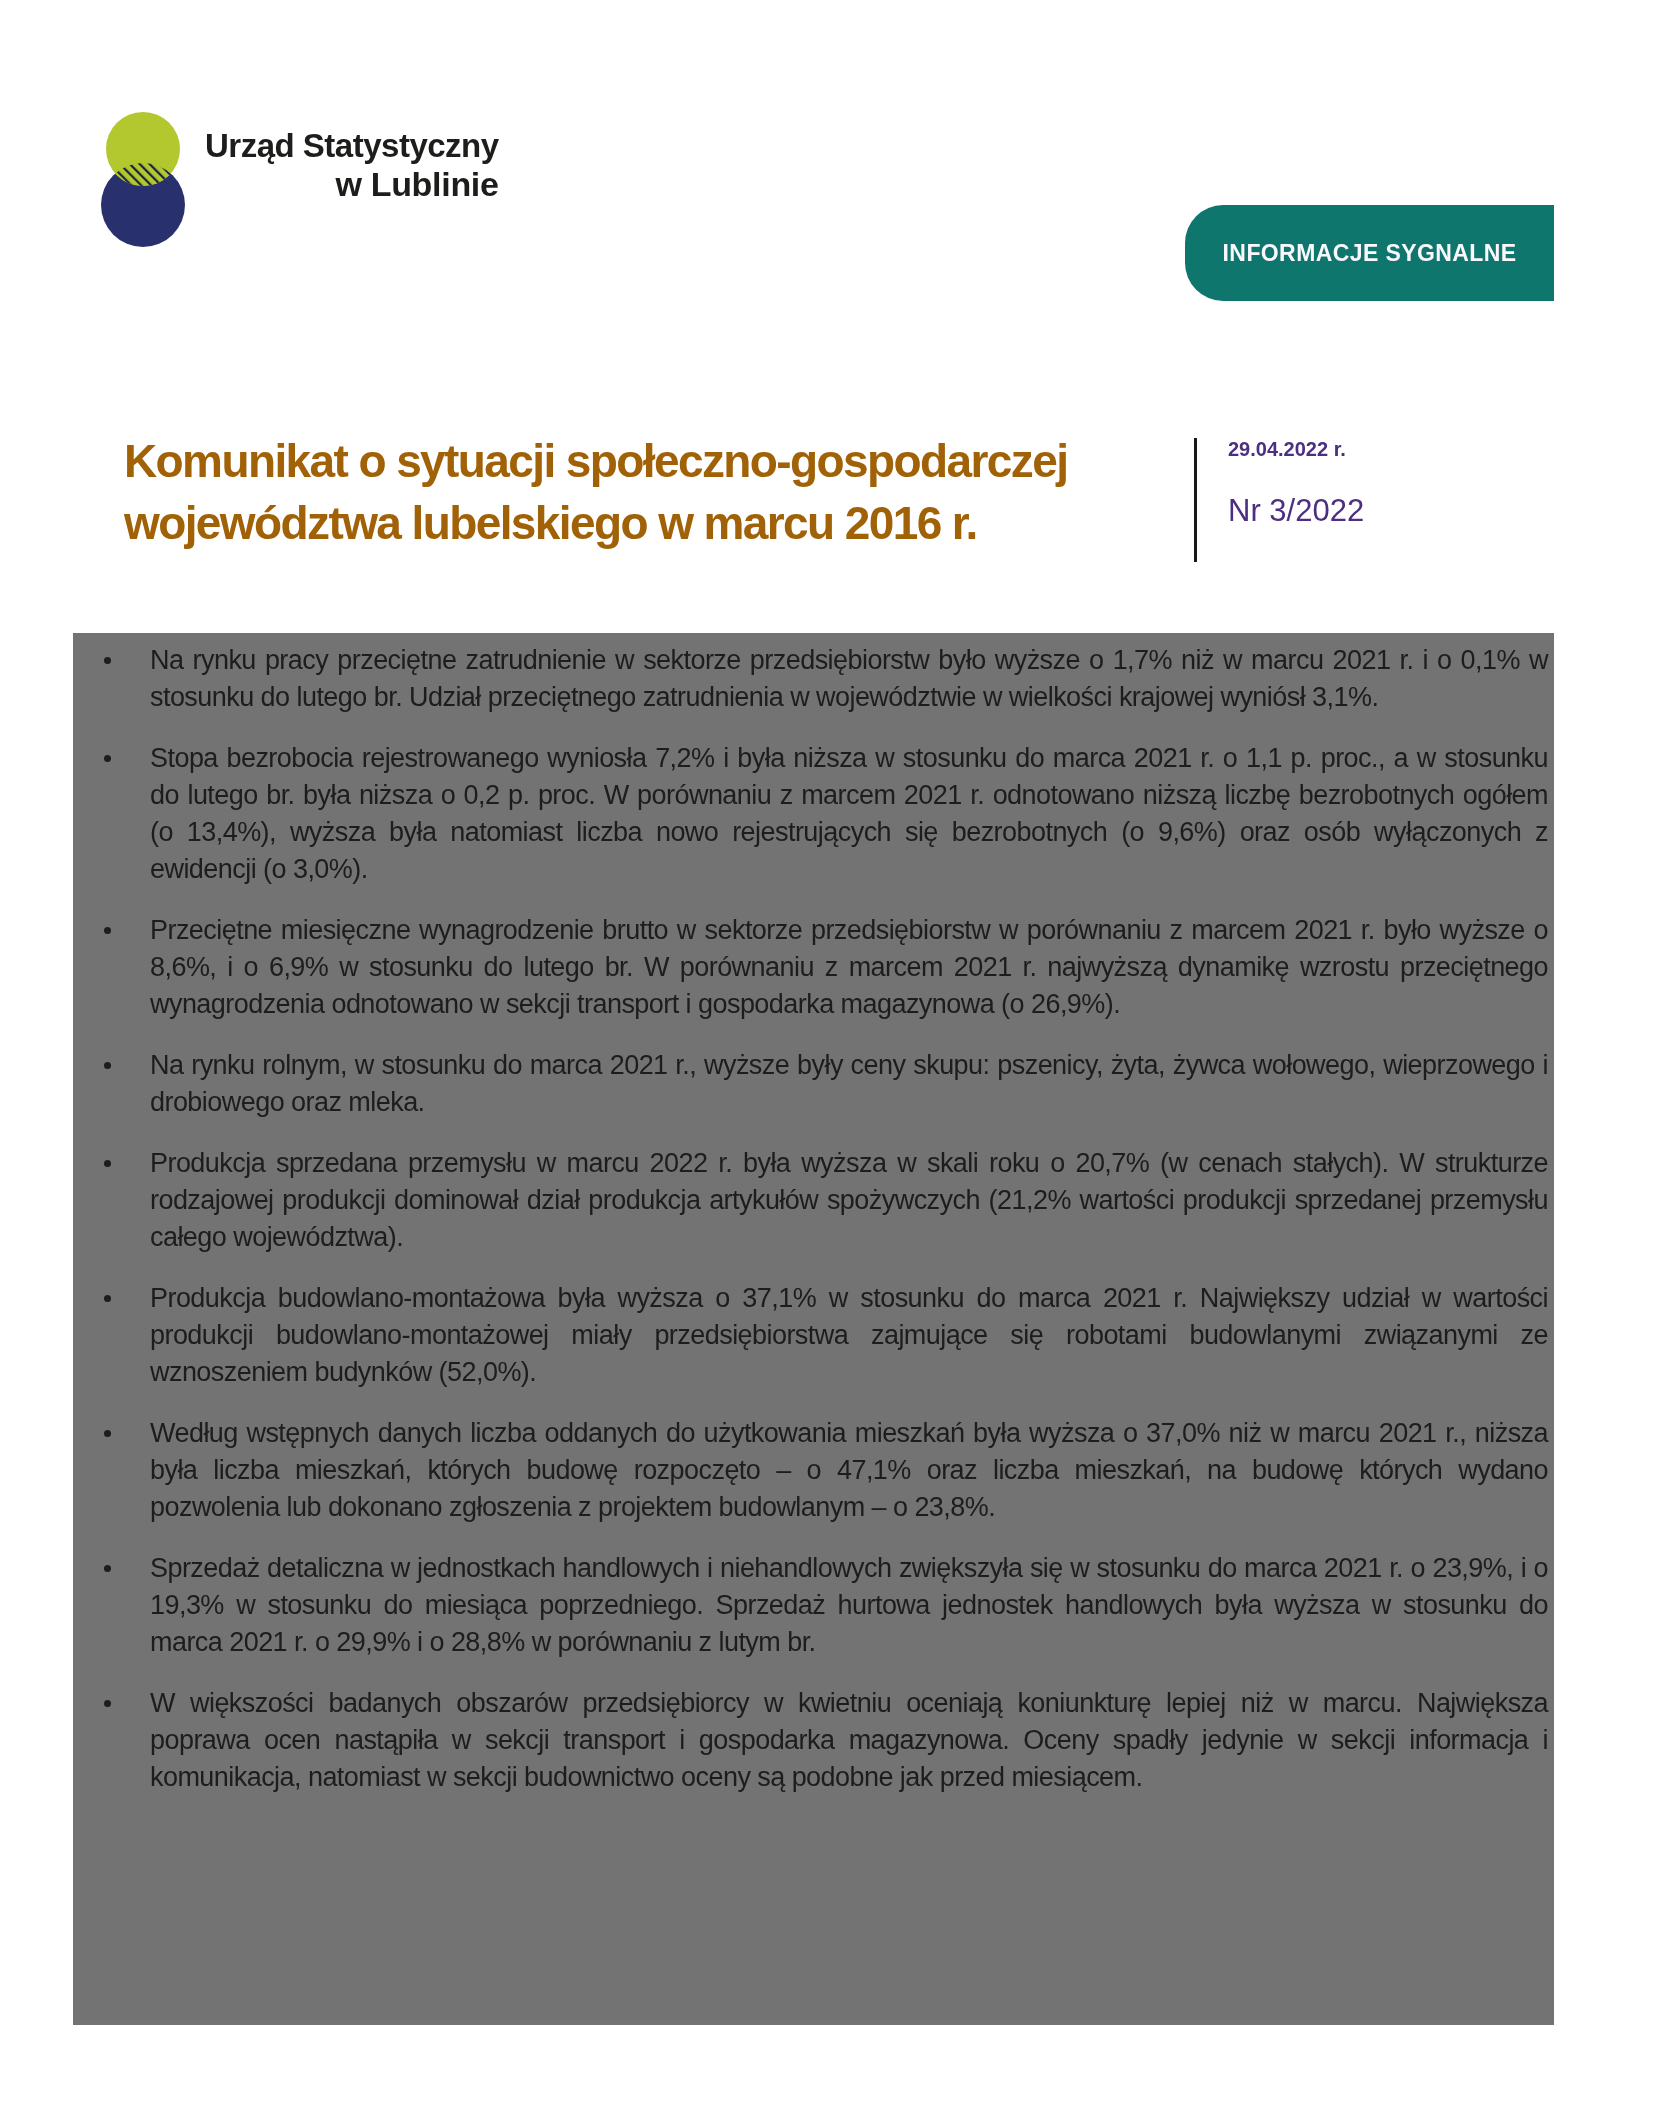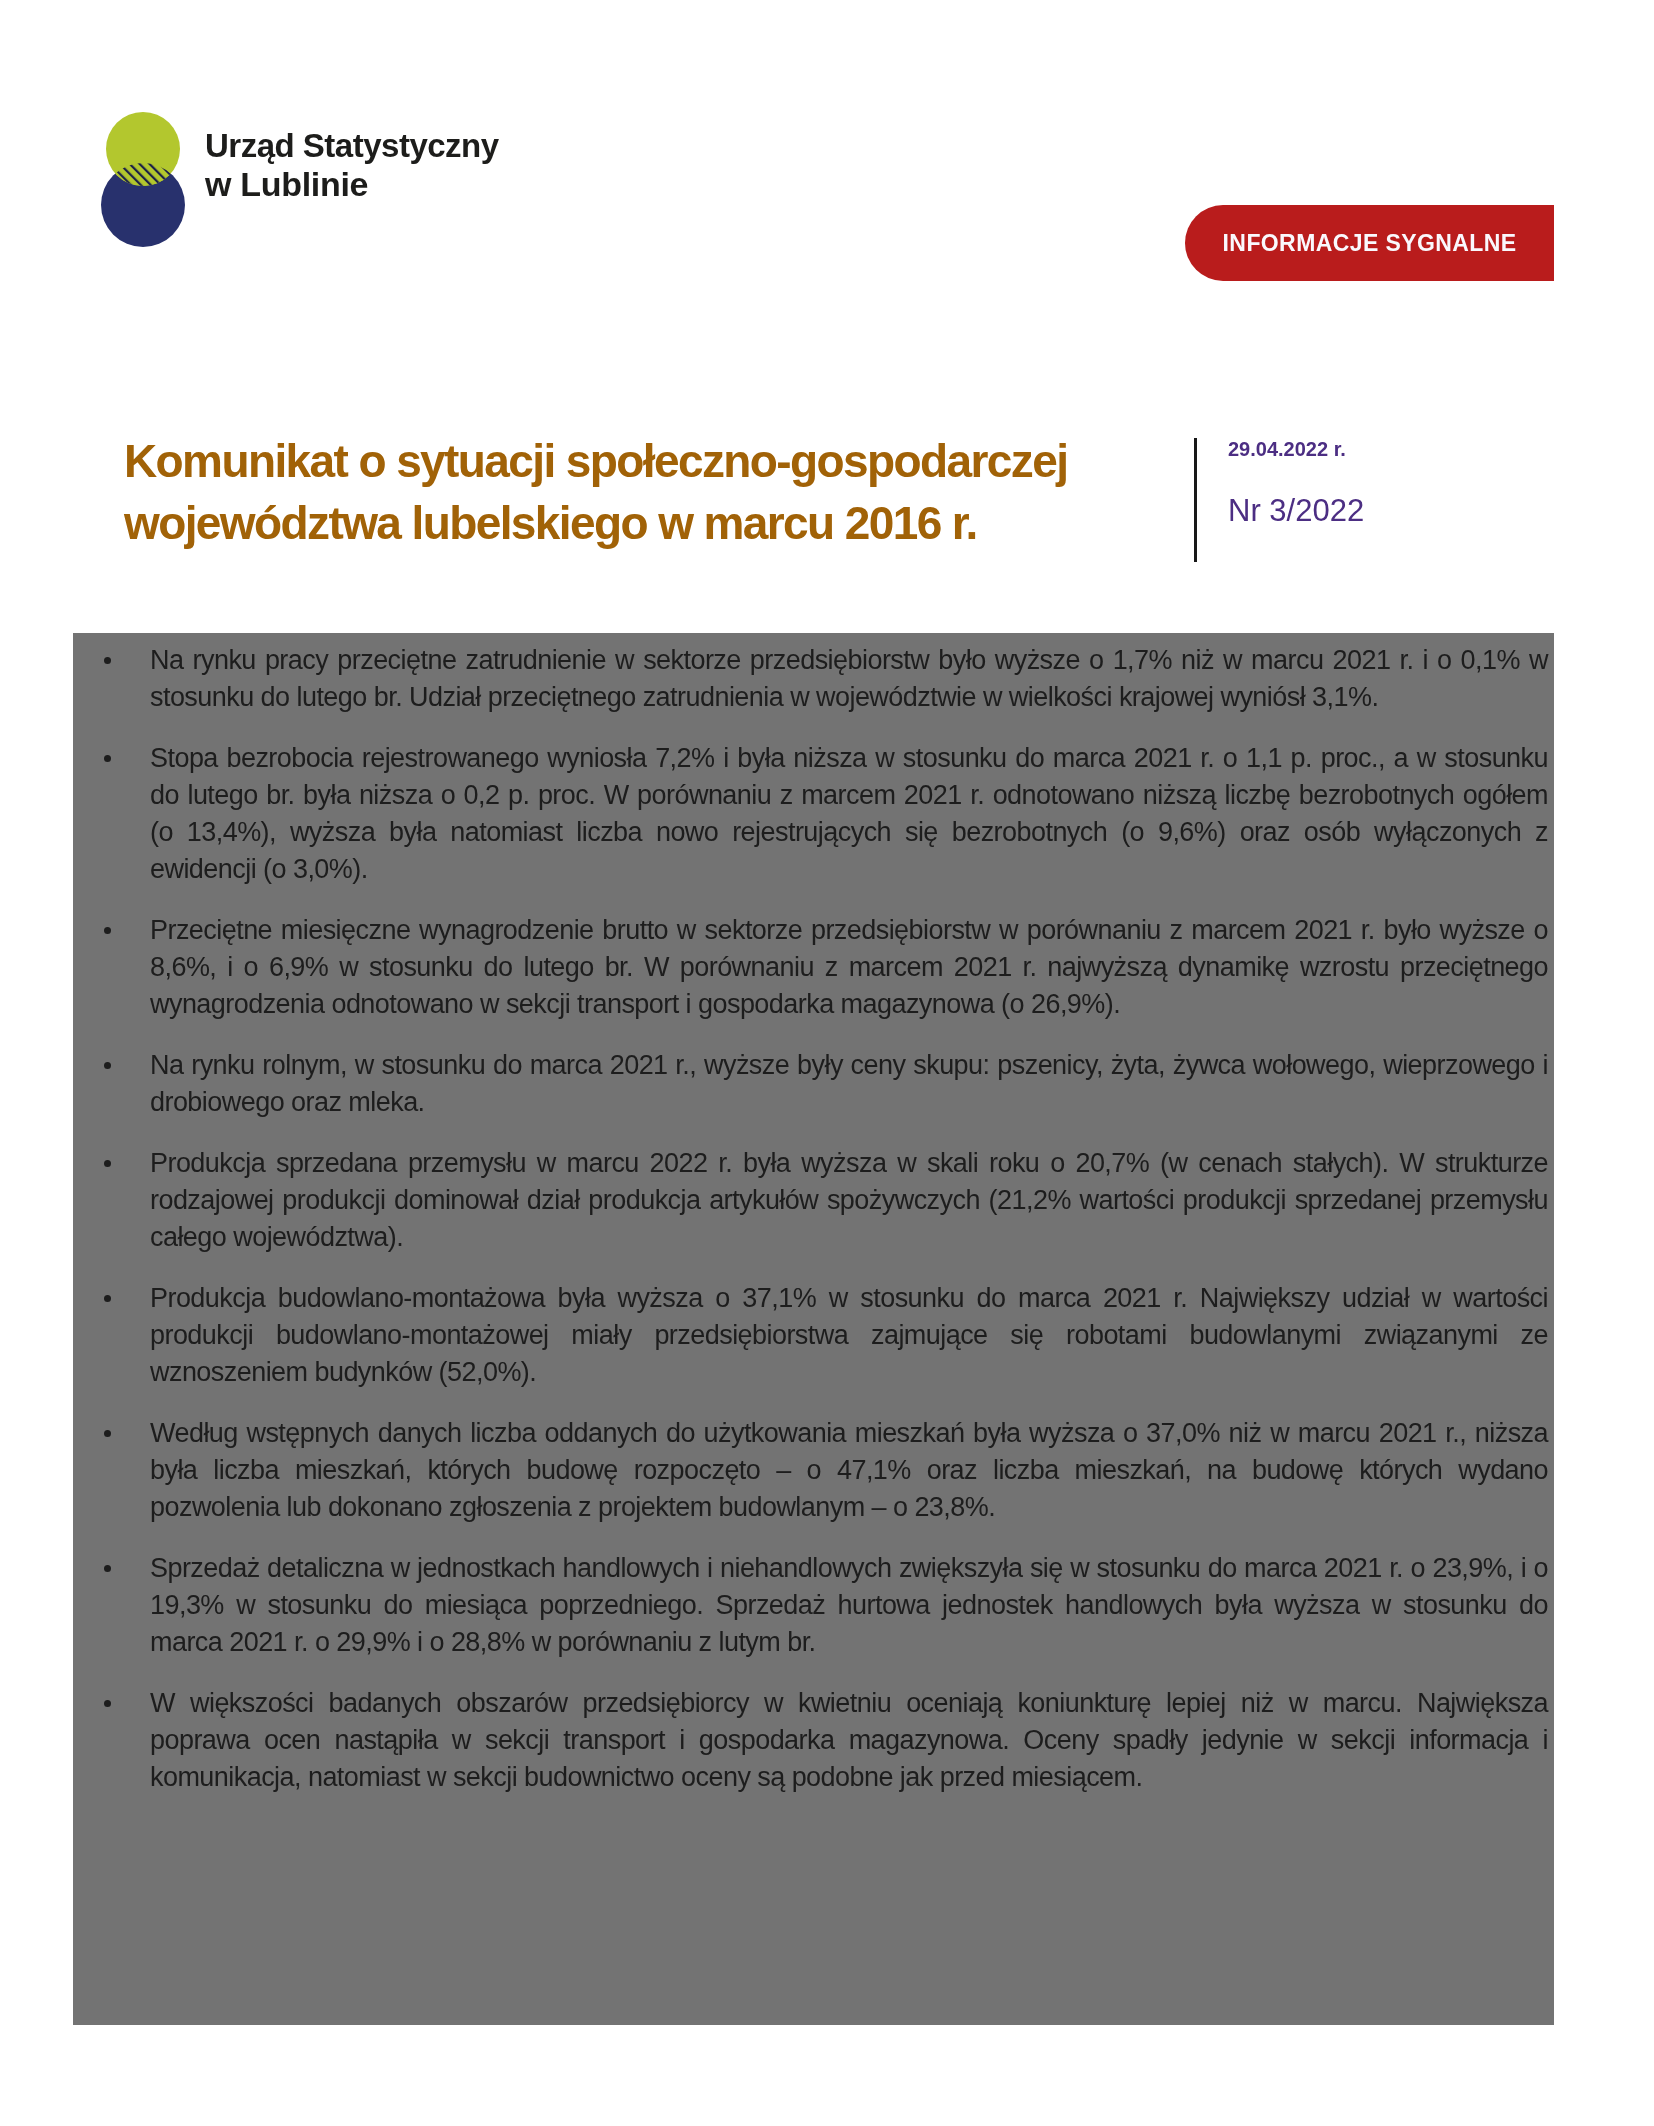--- a/index.html
+++ b/index.html
@@ -4,27 +4,27 @@
 <style>
   html,body { margin:0; padding:0; background:#ffffff; }
   .page {
     position:relative; width:1654px; height:2126px;
     background:#ffffff; overflow:hidden;
     font-family:"Liberation Sans", sans-serif;
     color:#1d1d1d;
   }
   
   .logo-mark { position:absolute; left:98px; top:104px; }
-  .logo-text { position:absolute; left:205px; top:126px; color:#1d1d1b; }
+  .logo-text { position:absolute; left:205px; top:126px; color:#1d1d1b;text-align:right; }
   .logo-text .org { font-size:33px; font-weight:700; line-height:40px; letter-spacing:-0.5px; }
   .logo-text .loc { font-size:34px; font-weight:600; line-height:36px; letter-spacing:-0.3px; }
   
   .badge {
-    position:absolute; left:1185px; top:205px; width:369px; height:76px;
-    background:#b91c1c; border-radius:38px 0 0 38px;
+    position:absolute; left:1185px; top:205px; width:369px; height:96px;
+    background:#0f766e; border-radius:38px 0 0 38px;
     display:flex; align-items:center; justify-content:center;
   }
   .badge span { color:#faf8fd; font-size:23px; font-weight:700; letter-spacing:0.4px; }
   
   .title {
     position:absolute; left:124px; top:430px; width:1040px;
     font-size:46px; line-height:62px; font-weight:700;
     letter-spacing:-1.6px; color:#a16207; margin:0;
   }
   .divider { position:absolute; left:1194px; top:438px; width:3px; height:124px; background:#181818; }

